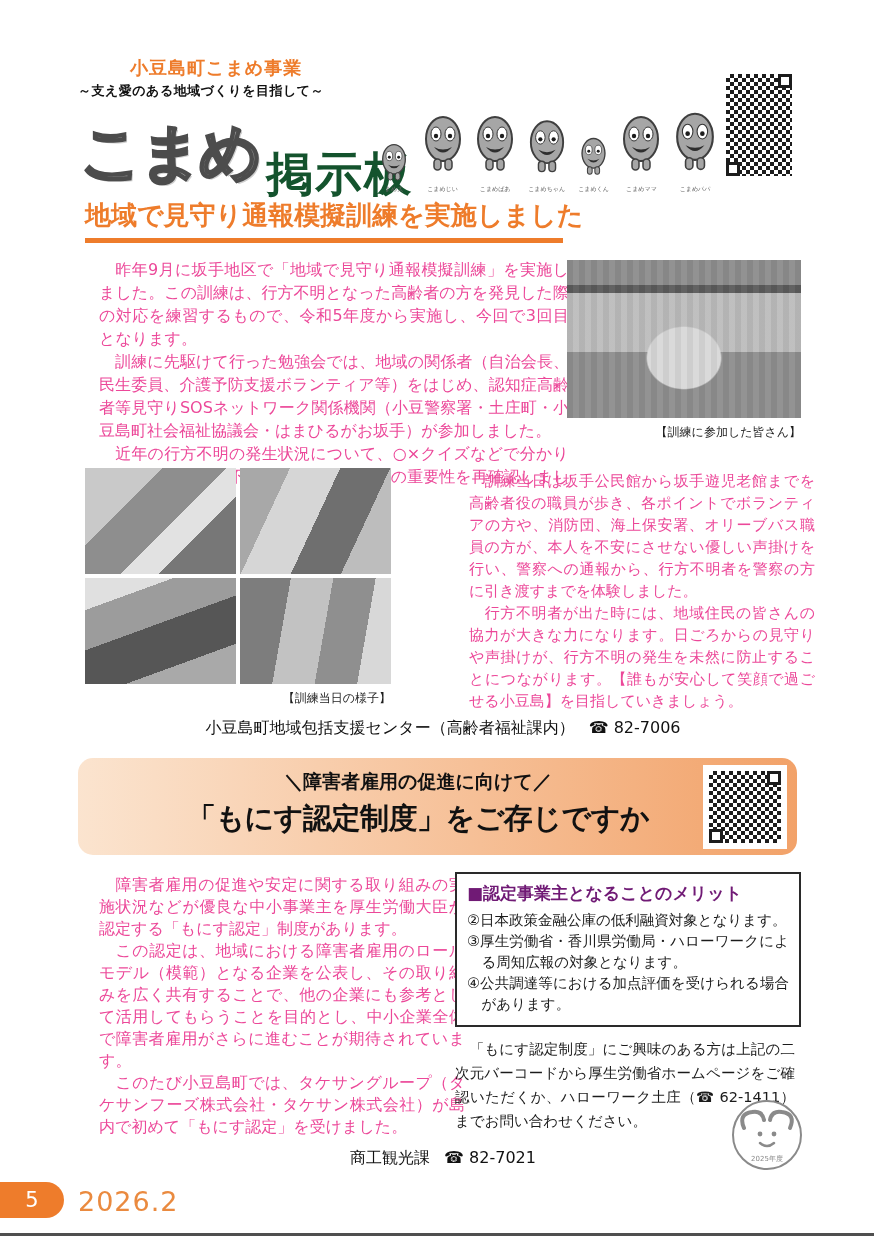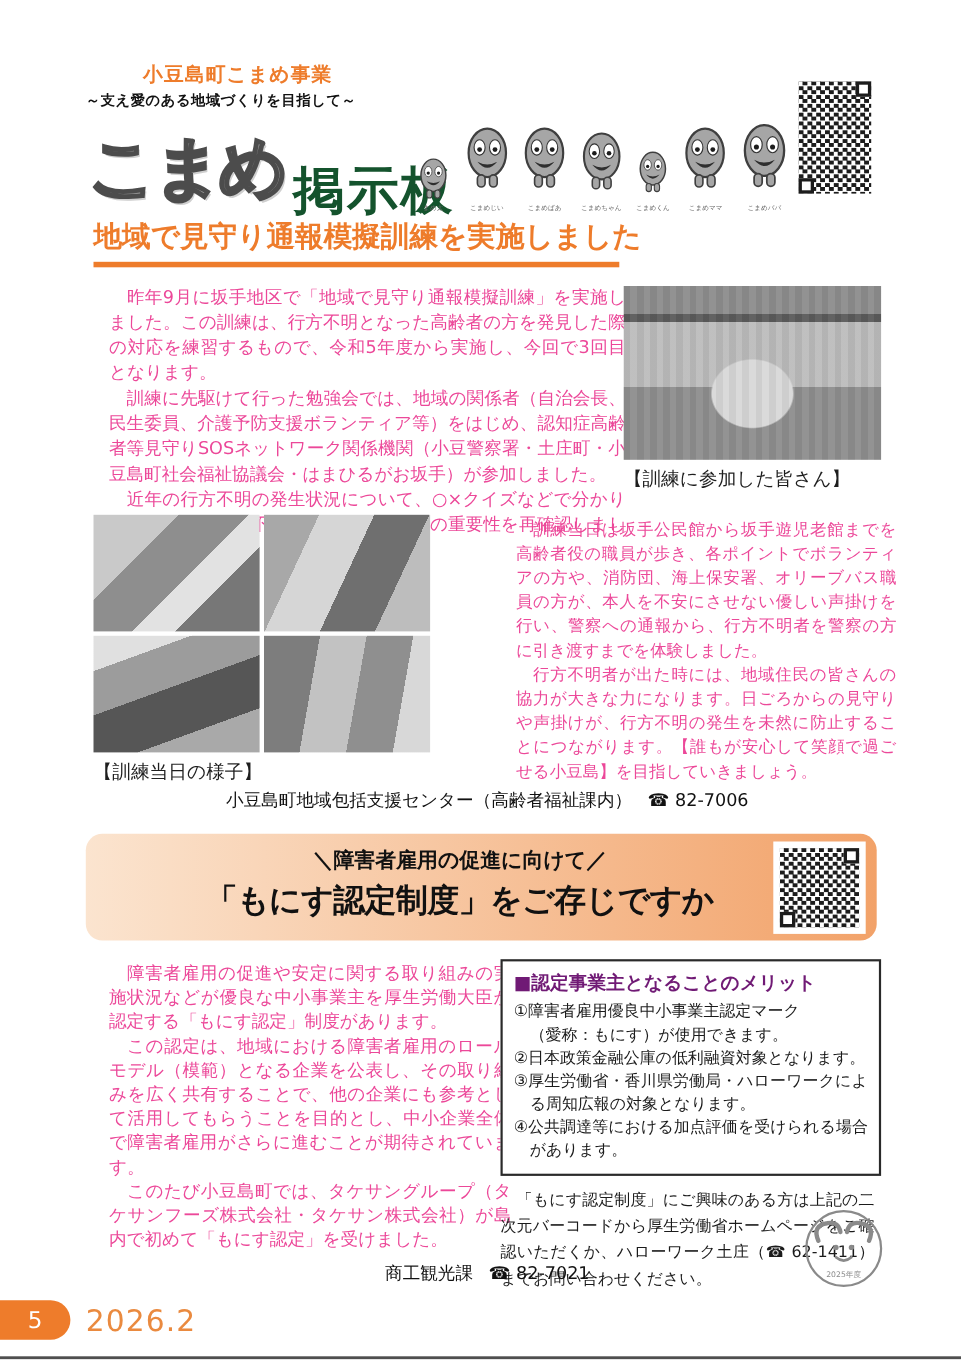--- a/index.html
+++ b/index.html
@@ -46,21 +46,21 @@
   #row1-text{position:absolute;left:85px;top:258px;width:470px;}
   #row1-photo{position:absolute;left:567px;top:260px;width:234px;}
   .photo{background:#9a9a9a;}
   .photo-group{
     width:234px;height:158px;
     background:
       repeating-linear-gradient(90deg,rgba(0,0,0,.05) 0 6px,rgba(255,255,255,.04) 6px 12px),
       radial-gradient(ellipse at 50% 62%, #d9d9d9 0 22%, transparent 23%),
       linear-gradient(180deg,#8e8e8e 0 16%,#5c5c5c 16% 21%,#bdbdbd 21% 58%,#8f8f8f 58% 100%);
   }
-  .caption{text-align:left;font-size:17px;margin-top:6px;color:#1e1e1e;}
+  .caption{text-align:right;font-size:12px;margin-top:6px;color:#1e1e1e;}
   #row2-photos{position:absolute;left:85px;top:468px;width:306px;}
   .photo-grid{display:grid;grid-template-columns:1fr 1fr;gap:4px;}
   .photo-cell{height:106px;}
   .photo-cell.p1{background:linear-gradient(135deg,#c9c9c9 0 30%,#8e8e8e 30% 55%,#e2e2e2 55% 70%,#777 70% 100%);}
   .photo-cell.p2{background:linear-gradient(115deg,#a8a8a8 0 25%,#d6d6d6 25% 50%,#6f6f6f 50% 75%,#bdbdbd 75% 100%);}
   .photo-cell.p3{background:linear-gradient(160deg,#e0e0e0 0 20%,#9c9c9c 20% 45%,#565656 45% 75%,#a9a9a9 75% 100%);}
   .photo-cell.p4{background:linear-gradient(100deg,#7d7d7d 0 30%,#c2c2c2 30% 55%,#8f8f8f 55% 80%,#d8d8d8 80% 100%);}
   #row2-text{position:absolute;left:455px;top:470px;width:346px;font-size:15px;line-height:22px;}
   #contact1{position:absolute;left:85px;top:718px;width:716px;text-align:center;font-size:16px;color:#111;}
   .contact-phone{margin-left:14px;text-align:center;}
@@ -255,22 +255,20 @@
     <div class="a2-left bodytext">
         <p>　障害者雇用の促進や安定に関する取り組みの実施状況などが優良な中小事業主を厚生労働大臣が認定する「もにす認定」制度があります。</p>
         <p>　この認定は、地域における障害者雇用のロールモデル（模範）となる企業を公表し、その取り組みを広く共有することで、他の企業にも参考として活用してもらうことを目的とし、中小企業全体で障害者雇用がさらに進むことが期待されています。</p>
         <p>　このたび小豆島町では、タケサングループ（タケサンフーズ株式会社・タケサン株式会社）が島内で初めて「もにす認定」を受けました。</p>
       </div>
 
     <div class="a2-right">
       <div class="merit-box">
         <p class="merit-title">■認定事業主となることのメリット</p>
         <div>
-            <div class="merit-item">①障害者雇用優良中小事業主認定マーク
-（愛称：もにす）が使用できます。</div>
             <div class="merit-item">②日本政策金融公庫の低利融資対象となります。</div>
             <div class="merit-item">③厚生労働省・香川県労働局・ハローワークによる周知広報の対象となります。</div>
             <div class="merit-item">④公共調達等における加点評価を受けられる場合があります。</div>
           </div>
       </div>
       <div class="note">　「もにす認定制度」にご興味のある方は上記の二次元バーコードから厚生労働省ホームページをご確認いただくか、ハローワーク土庄（☎ 62-1411）までお問い合わせください。</div>
     </div>
 
     <div class="stamp">
       <svg width="74" height="74" viewBox="0 0 74 74" aria-hidden="true">

